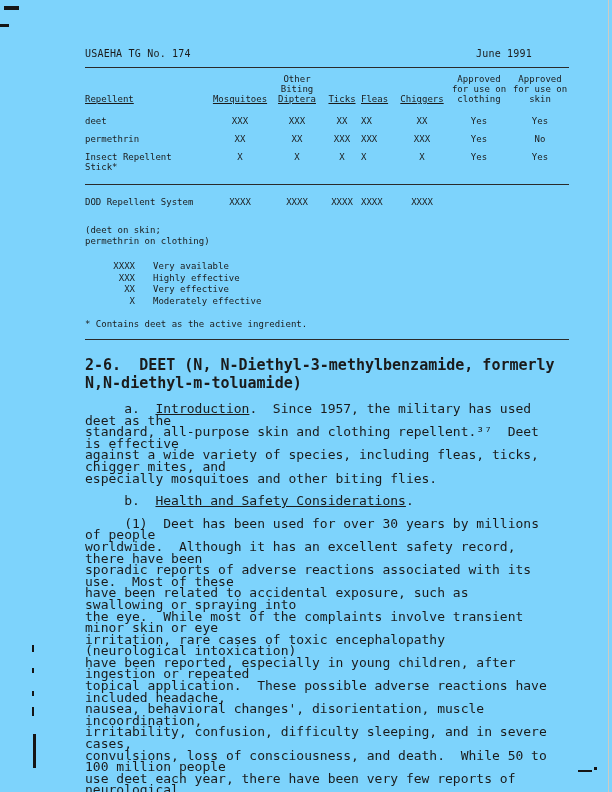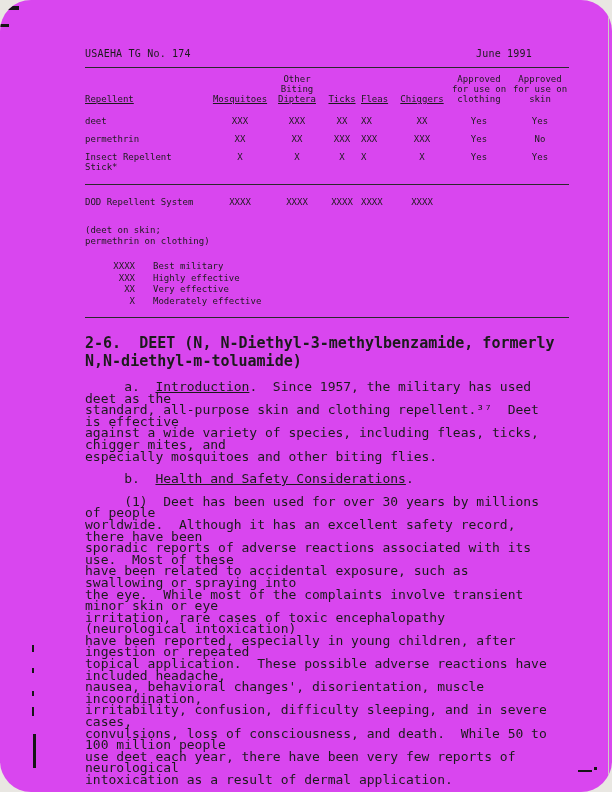--- a/index.html
+++ b/index.html
@@ -1,24 +1,23 @@
 <!DOCTYPE html>
 <html><head>
 <meta charset="utf-8">
 <style>
   * { box-sizing: border-box; margin: 0; padding: 0; }
   body { margin: 0; background: #e9e7e2; }
   .page {
     position: relative;
     width: 612px; height: 792px;
-    background: #d946ef;
+    background: #7dd3fc;
     color: #1b1b1b;
     font-family: "DejaVu Sans Mono", monospace;
     overflow: hidden;
-    border-radius: 31px;
   }
   .edge-right { position: absolute; right: 3px; top: 0; width: 1px; height: 792px; background: #cfcac2; }
   .artifact { position: absolute; background: #151515; }
   .a1 { left: 4px;  top: 6px;   width: 15px; height: 4px; }
   .a2 { left: 0;    top: 24px;  width: 9px;  height: 3px; }
   .a3 { left: 32px; top: 645px; width: 2px;  height: 7px; }
   .a4 { left: 32px; top: 668px; width: 2px;  height: 5px; }
   .a5 { left: 32px; top: 691px; width: 2px;  height: 5px; }
   .a6 { left: 32px; top: 707px; width: 2px;  height: 9px; }
   .a7 { left: 33px; top: 734px; width: 3px;  height: 34px; }
@@ -172,36 +171,37 @@
           <div class="td c7"></div>
         </div>
       </div>
 
     <div class="dod-sub">(deet on skin;
 permethrin on clothing)</div>
 
     <div class="legend">
         <div class="legend-row">
           <div class="legend-symbol">XXXX</div>
-          <div class="legend-meaning">Best military</div>
+          <div class="legend-meaning">Very available</div>
         </div>
         <div class="legend-row">
           <div class="legend-symbol">XXX</div>
           <div class="legend-meaning">Highly effective</div>
         </div>
         <div class="legend-row">
           <div class="legend-symbol">XX</div>
           <div class="legend-meaning">Very effective</div>
         </div>
         <div class="legend-row">
           <div class="legend-symbol">X</div>
           <div class="legend-meaning">Moderately effective</div>
         </div>
       </div>
 
+    <div class="footnote">* Contains deet as the active ingredient.</div>
 
     <div class="rule rule-bottom"></div>
 
     <div class="sec-heading">2-6.  DEET (N, N-Diethyl-3-methylbenzamide, formerly N,N-diethyl-m-toluamide)</div>
 
     <div class="para"><span>     a.  </span><span class="u">Introduction</span><span>.  Since 1957, the military has used deet as the
 standard, all-purpose skin and clothing repellent.³⁷  Deet is effective
 against a wide variety of species, including fleas, ticks, chigger mites, and
 especially mosquitoes and other biting flies.</span></div>
 

